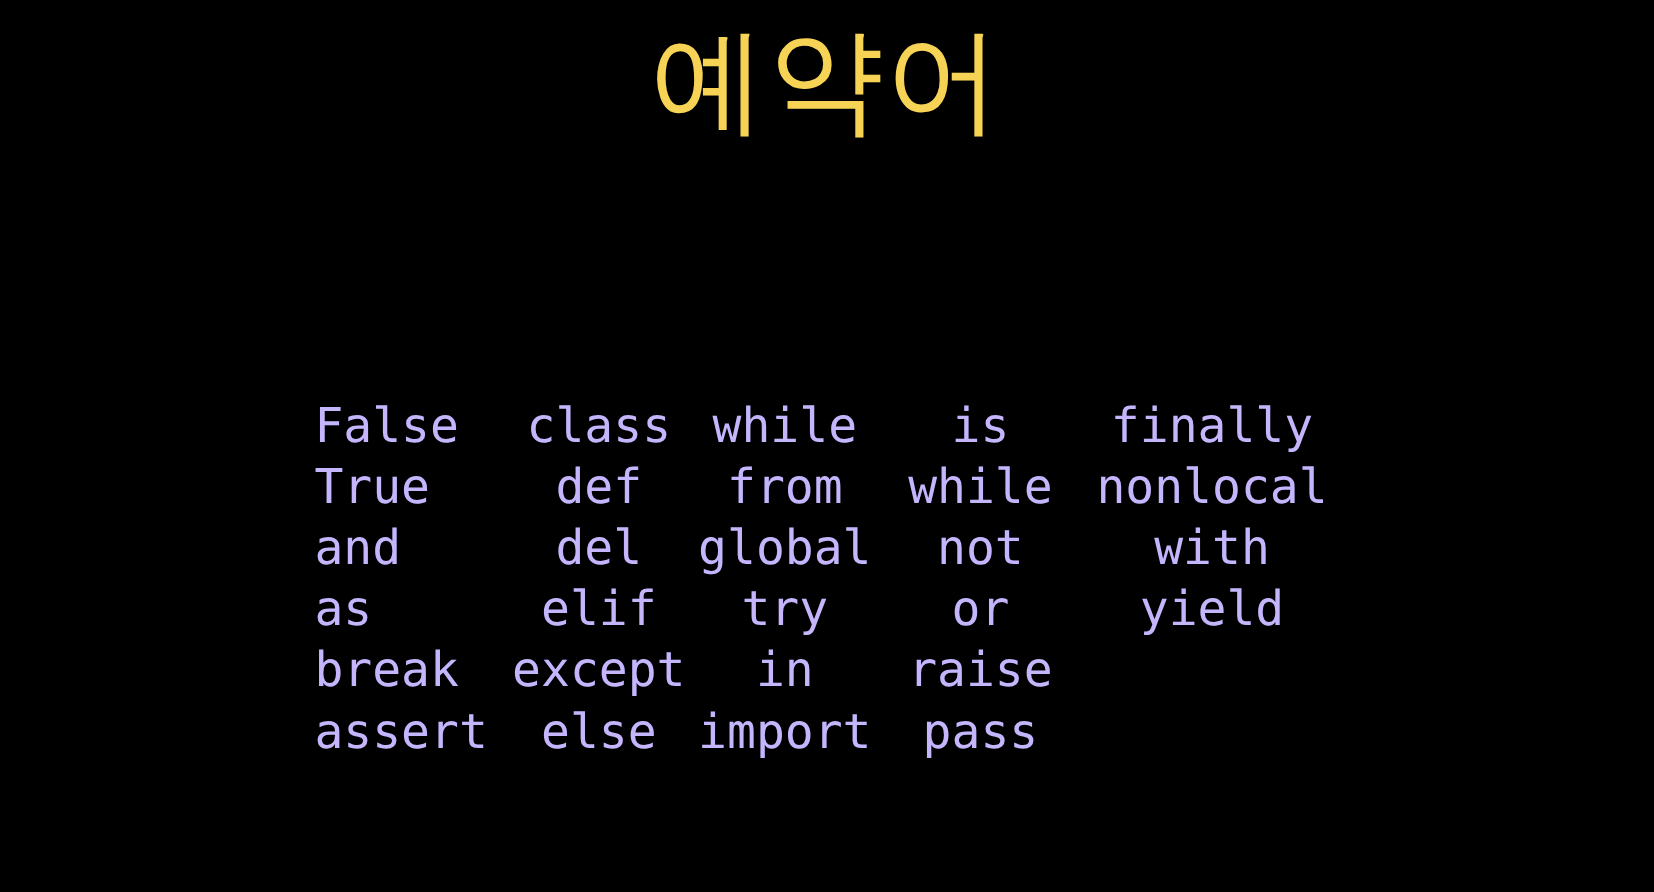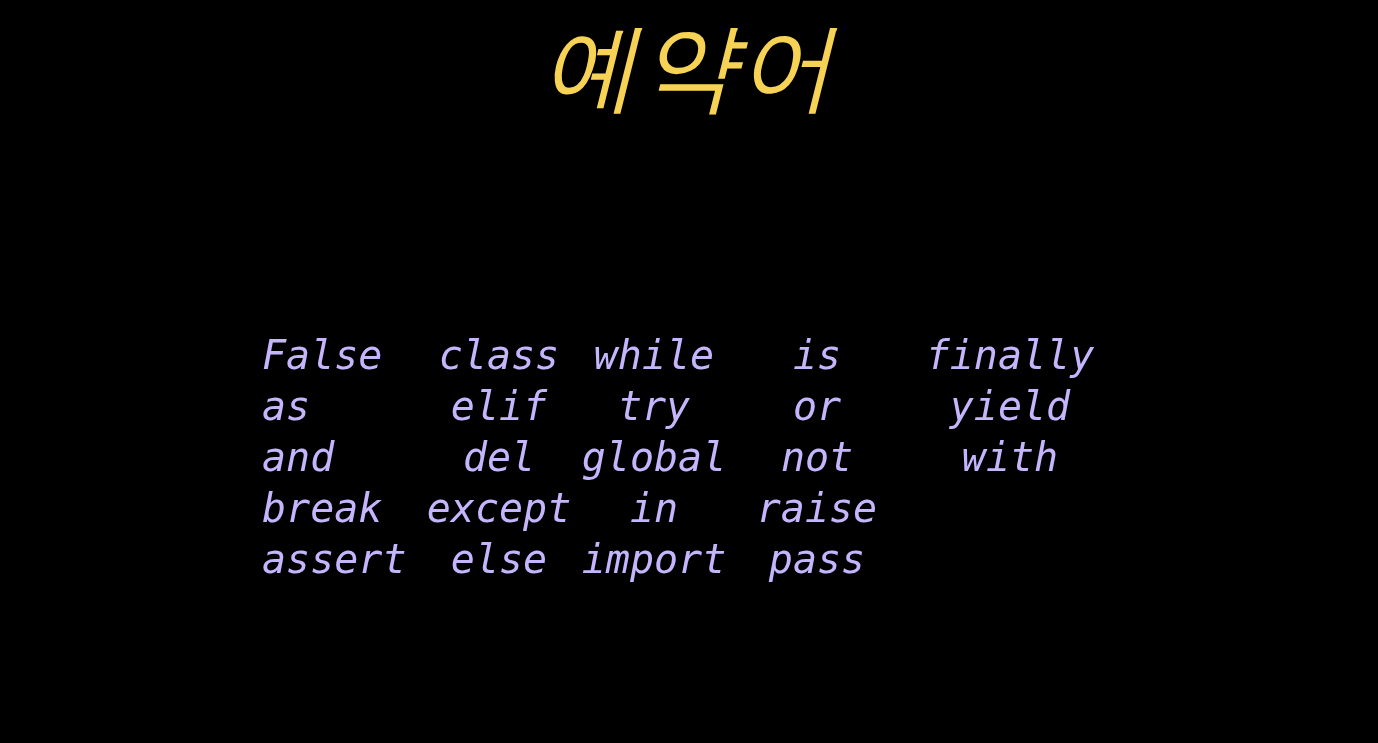--- a/index.html
+++ b/index.html
@@ -13,21 +13,20 @@
     height: 743px;
     overflow: hidden;
     font-family: "Liberation Sans", sans-serif;
     -webkit-font-smoothing: antialiased;
   }
   .slide {
     position: relative;
     width: 1378px;
     height: 743px;
     background: #000000;
-    font-style: italic;
   }
 
   
   .slide-title {
     position: absolute;
     left: 0;
     top: 6px;
     width: 1378px;
     text-align: center;
     font-family: "DejaVu Sans", "Liberation Sans", sans-serif;
@@ -97,32 +96,39 @@
   <table class="kw-table">
     <tbody>
       <tr>
         <td class="c0">False</td>
         <td class="c1">class</td>
         <td class="c2">while</td>
         <td class="c3">is</td>
         <td class="c4">finally</td>
       </tr>
       <tr>
-        <td class="c0">as</td>
-        <td class="c1">elif</td>
-        <td class="c2">try</td>
-        <td class="c3">or</td>
-        <td class="c4">yield</td>
+        <td class="c0">True</td>
+        <td class="c1">def</td>
+        <td class="c2">from</td>
+        <td class="c3">while</td>
+        <td class="c4">nonlocal</td>
       </tr>
       <tr>
         <td class="c0">and</td>
         <td class="c1">del</td>
         <td class="c2">global</td>
         <td class="c3">not</td>
         <td class="c4">with</td>
+      </tr>
+      <tr>
+        <td class="c0">as</td>
+        <td class="c1">elif</td>
+        <td class="c2">try</td>
+        <td class="c3">or</td>
+        <td class="c4">yield</td>
       </tr>
       <tr>
         <td class="c0">break</td>
         <td class="c1">except</td>
         <td class="c2">in</td>
         <td class="c3">raise</td>
         <td class="c4"></td>
       </tr>
       <tr>
         <td class="c0">assert</td>

